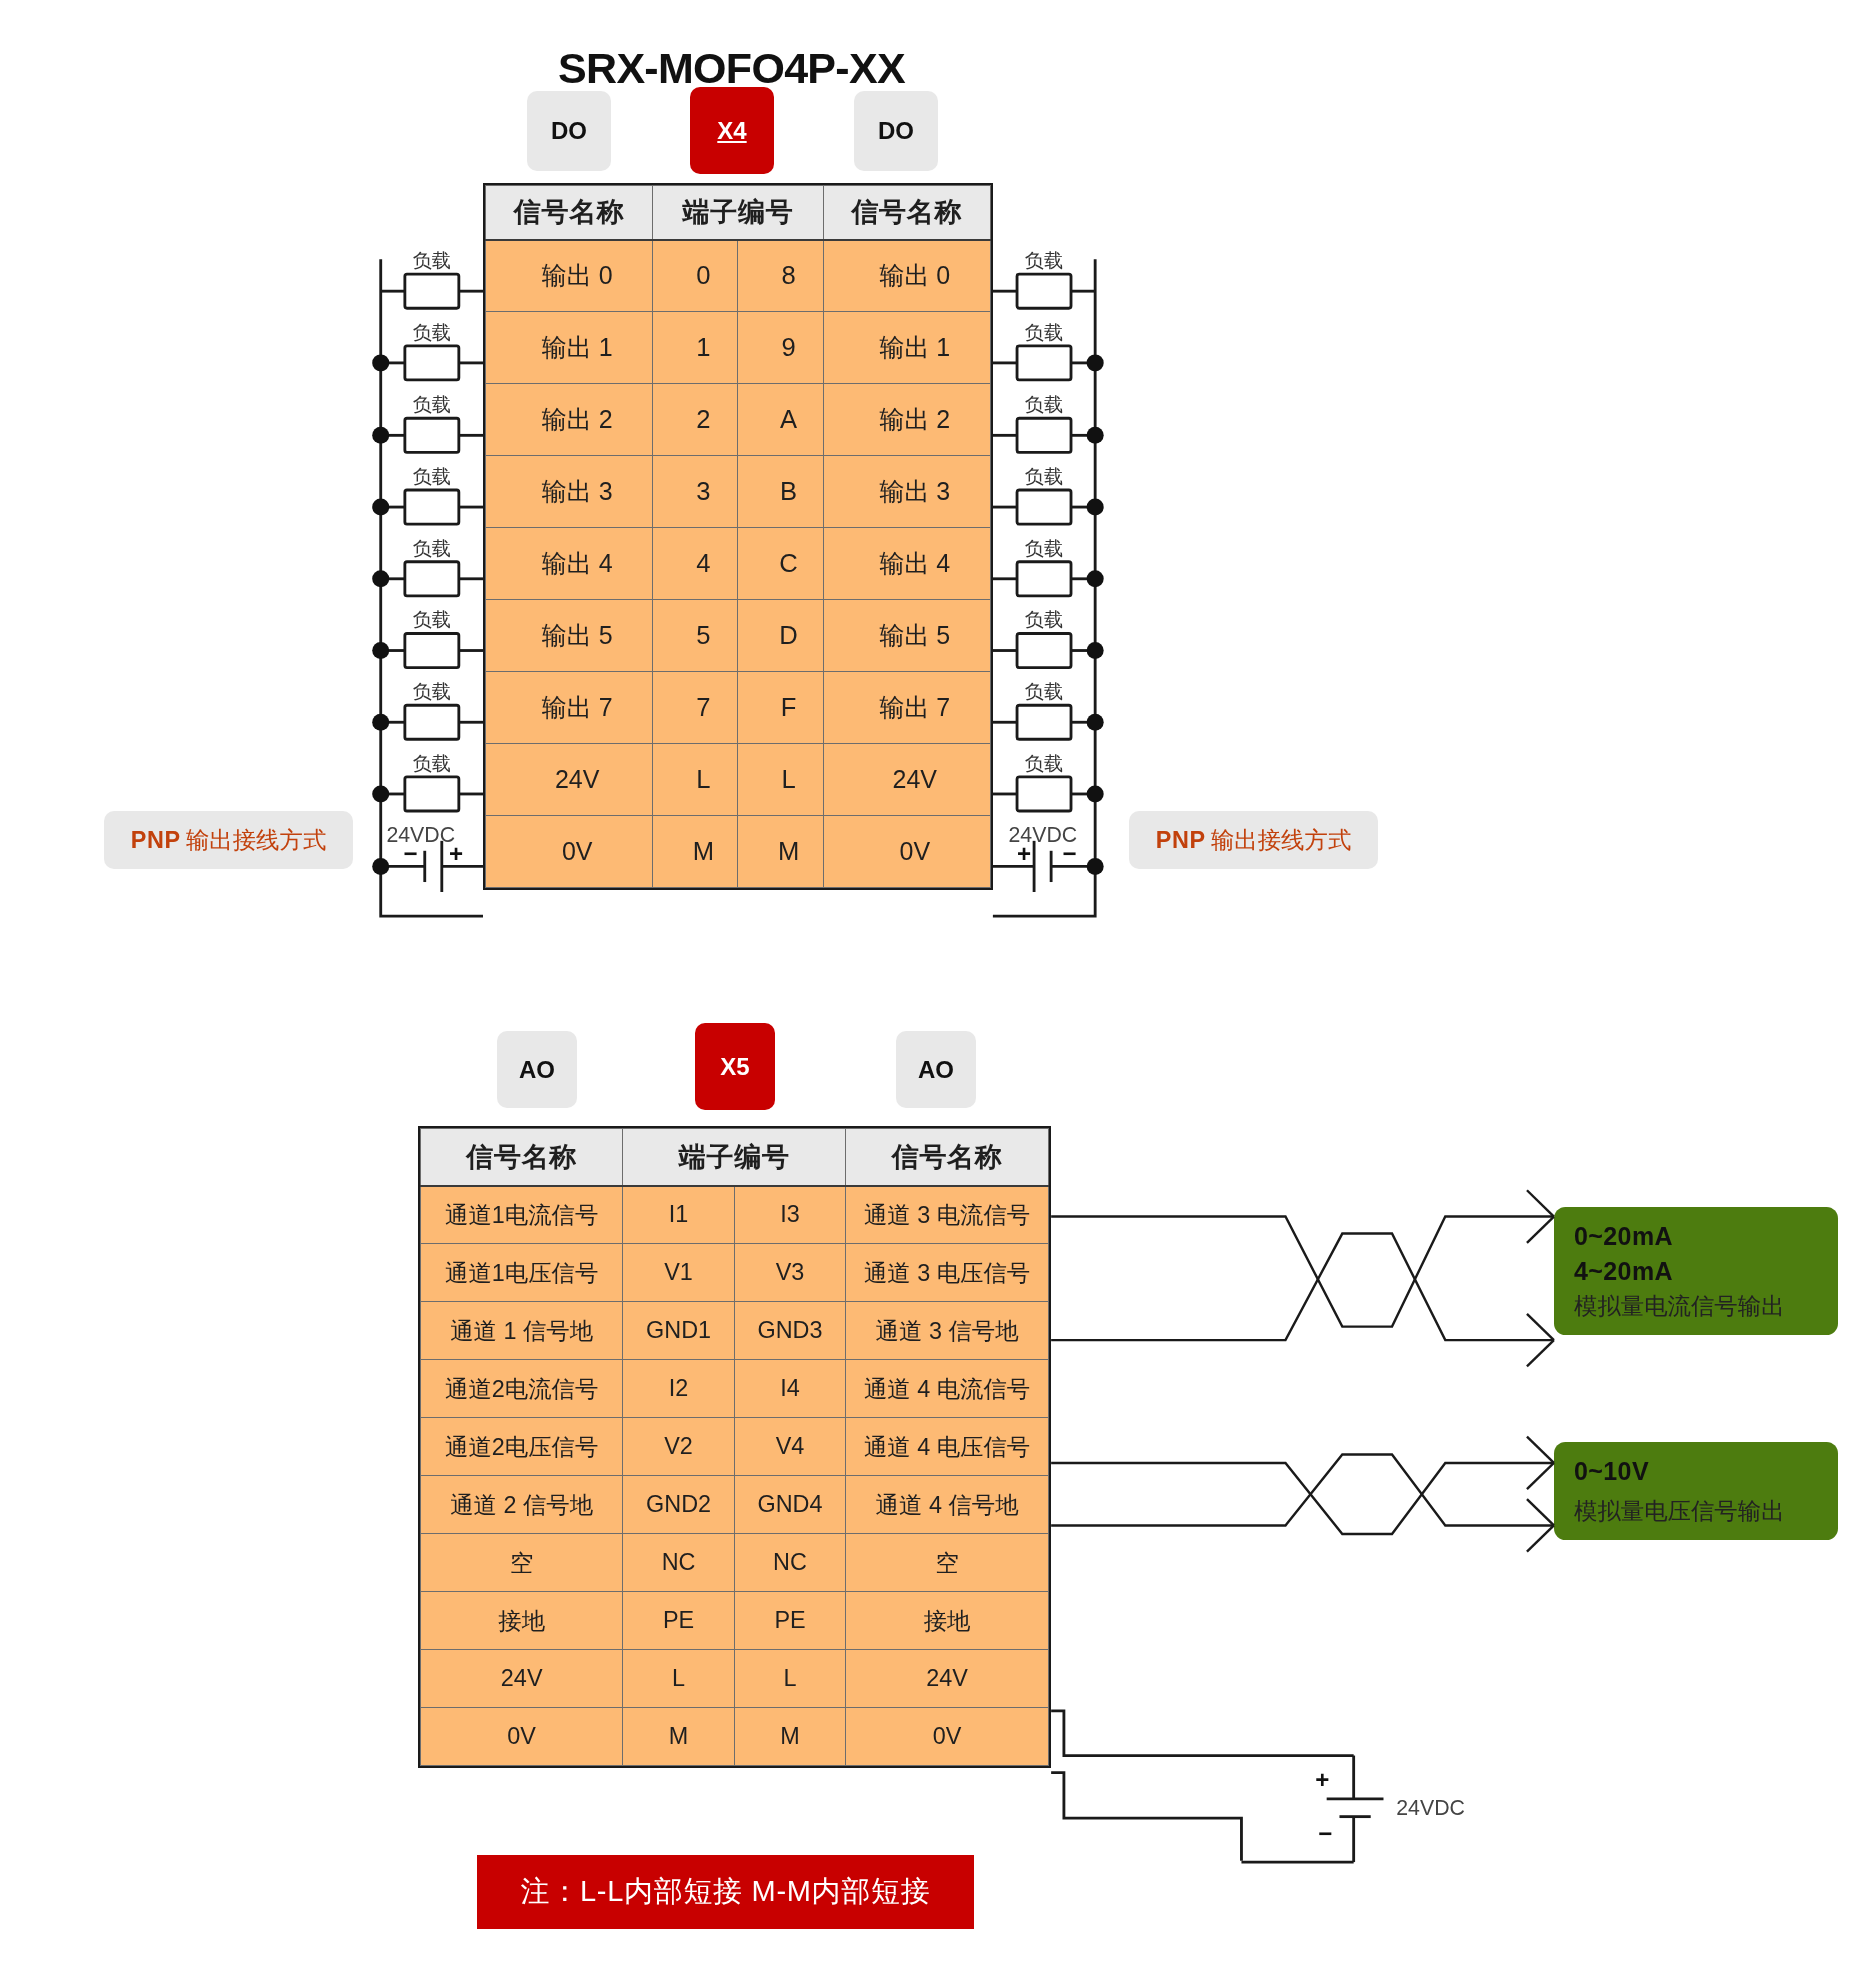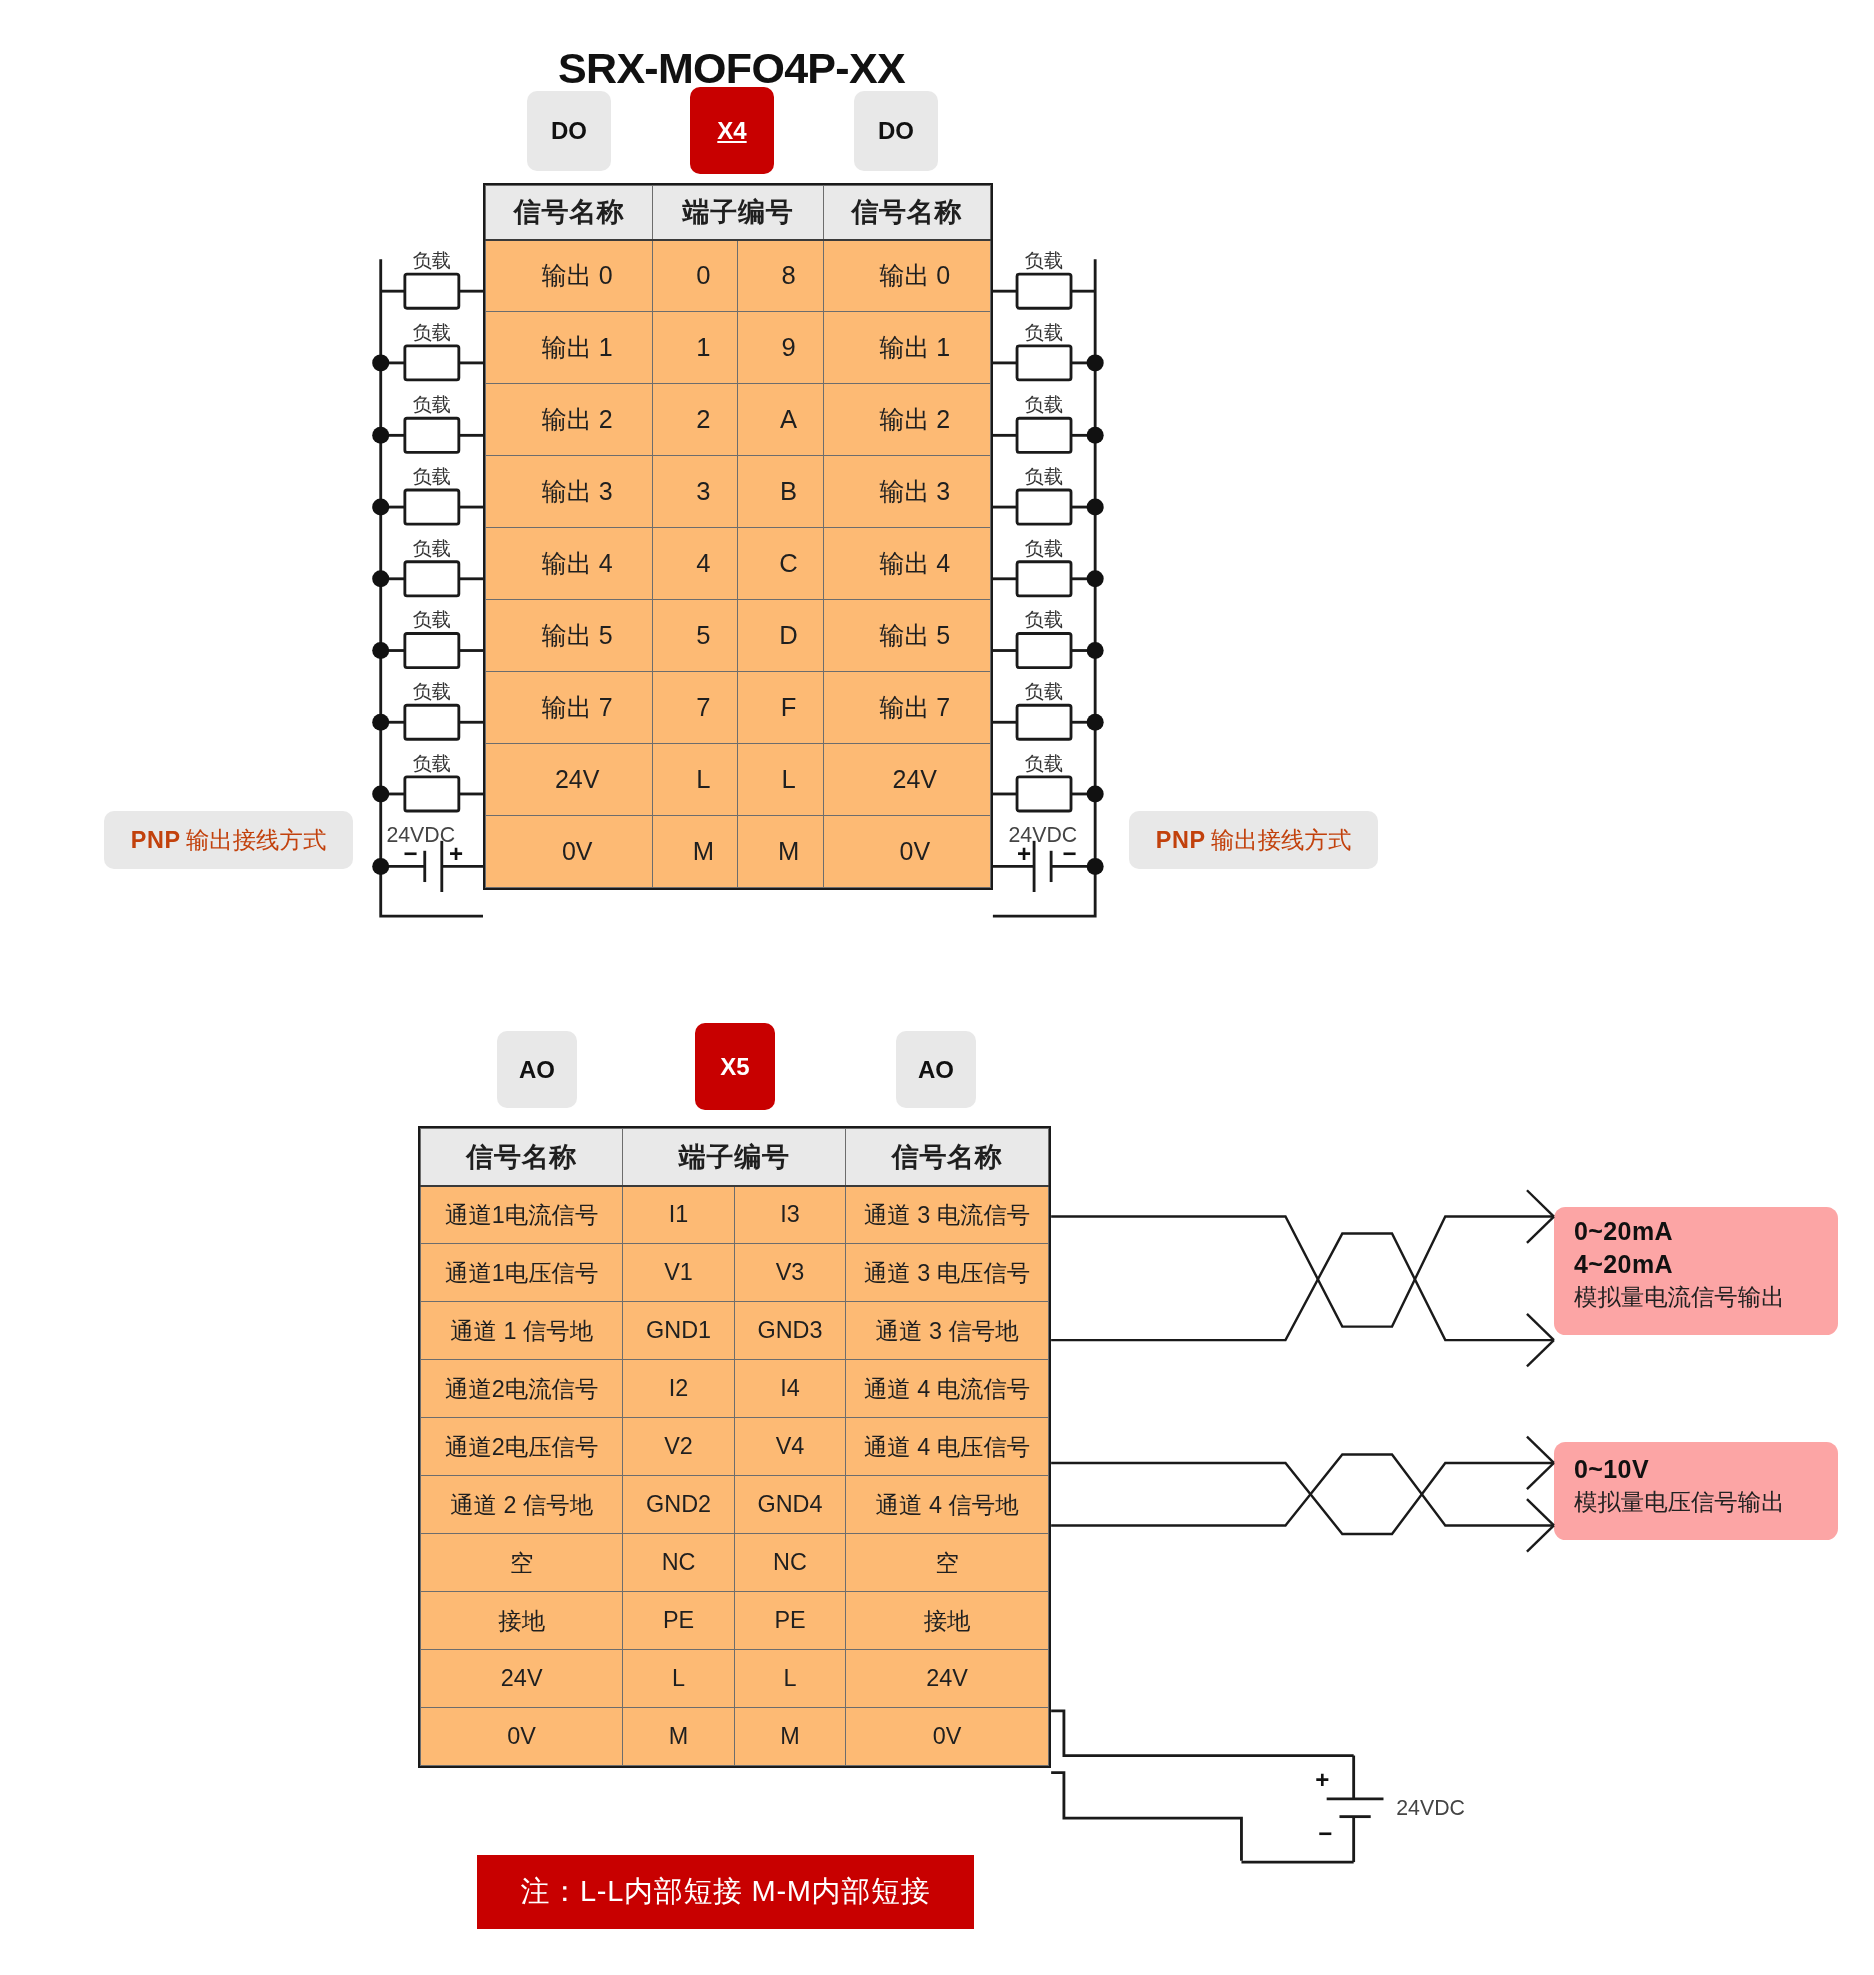--- a/index.html
+++ b/index.html
@@ -68,24 +68,24 @@
   #table2 { left: 418px; top: 1126px; width: 633px; }
   #table2 thead th { height: 57px; }
   #table2 td { height: 58px; }
   #table2 col.sig { width: 204px; }
   #table2 col.term { width: 113px; }
   #table2 td { font-size: 23.4px; }
 
   
   .infobox {
     position: absolute;
-    background: #fca5a5;
+    background: #4d7c0f;
     border-radius: 11.4px;
-    display: flex; flex-direction: column; justify-content: flex-end;
-    padding: 22px 20px;
+    display: flex; flex-direction: column; justify-content: space-between;
+    padding: 13px 20px;
   }
   .infobox .ln-b { font-size: 25px; font-weight: bold; color: #111; line-height: 1.34; letter-spacing: 0.4px; }
   .infobox .ln-n { font-size: 23.4px; color: #222; line-height: 1.34; }
   .pnpbox {
     position: absolute; height: 58px;
     background: #e8e8e8; border-radius: 10px;
     display: flex; align-items: center; justify-content: center;
     font-size: 23.4px; color: #c2410c; padding: 0 18.5px;
   }
   .pnpbox b { font-weight: bold; margin-right: 5px; letter-spacing: 0.7px; }

